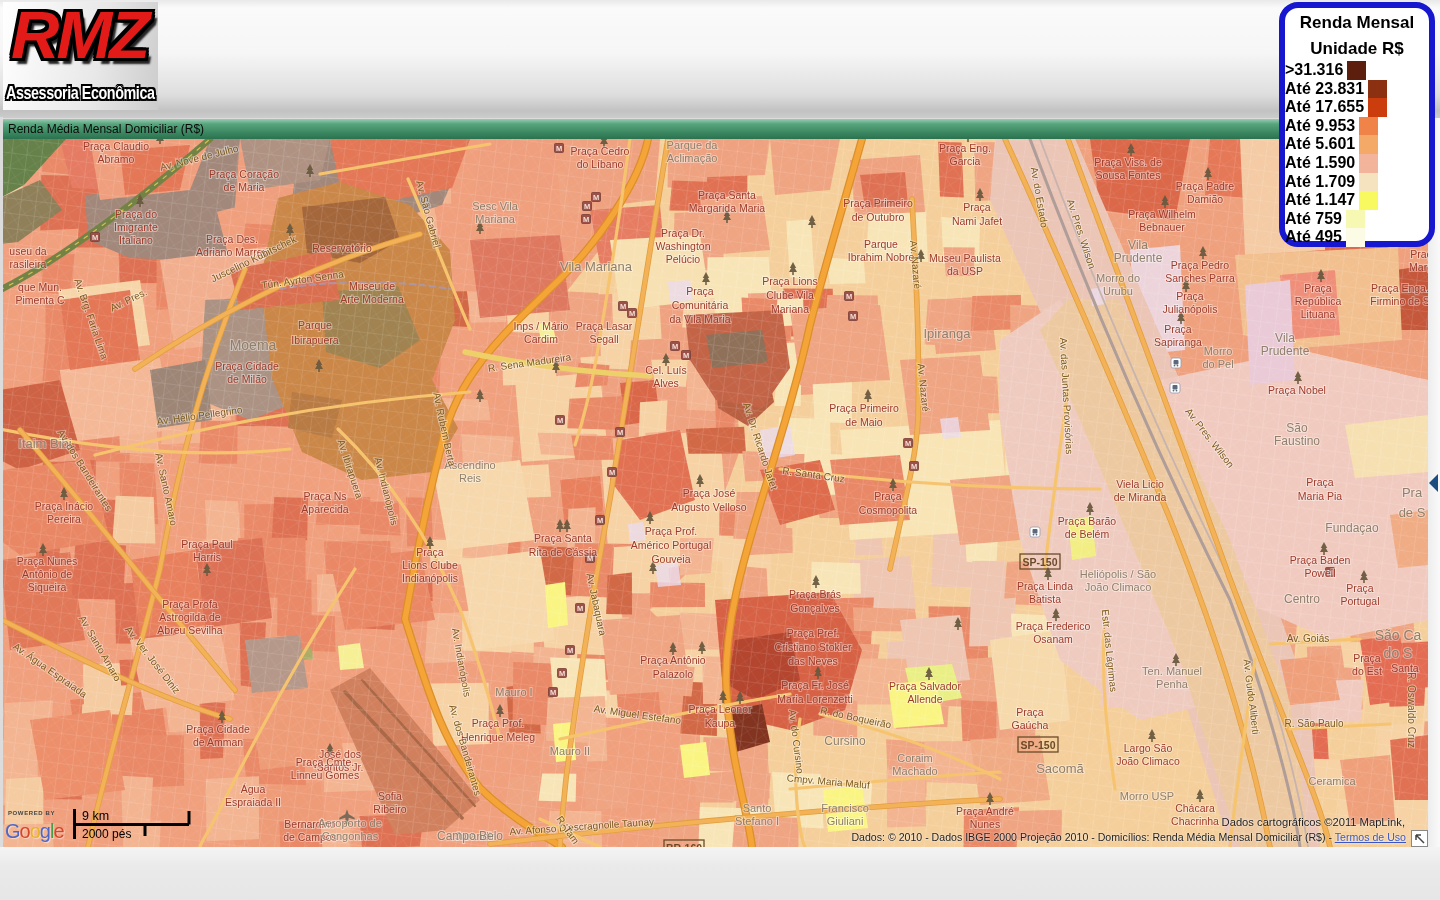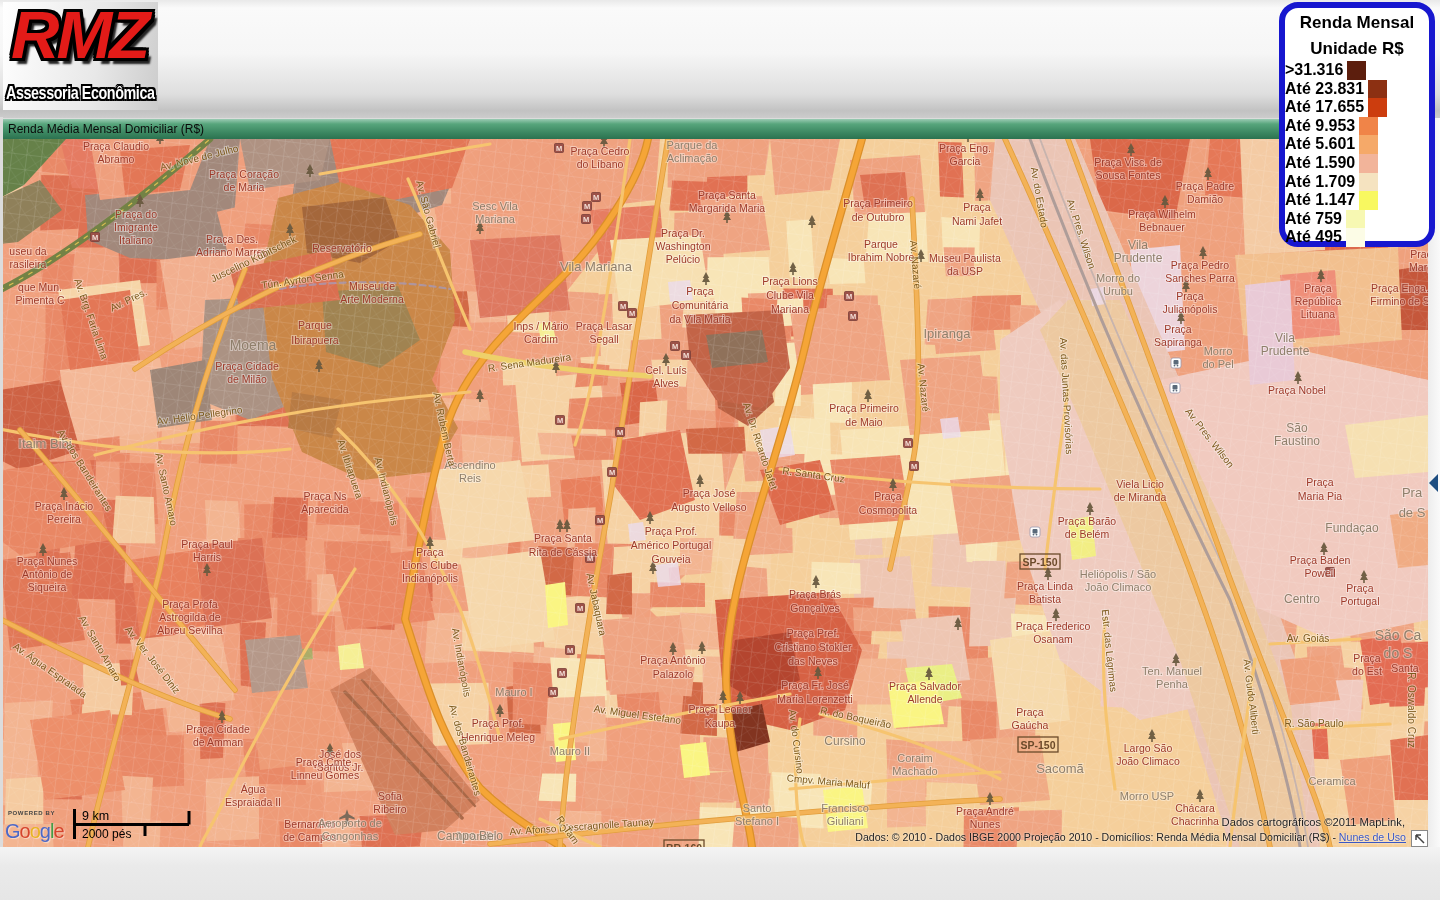--- a/index.html
+++ b/index.html
@@ -796,21 +796,21 @@
 <text x="582" y="830" fill="#7c5a1d" font-size="10" text-anchor="middle" transform="rotate(-4 582 830)">Av. Afonso D'escragnolle Taunay</text>
 <text x="565" y="832" fill="#7c5a1d" font-size="10" text-anchor="middle" transform="rotate(55 565 832)">R. Tam</text>
       </g>
 </svg>
   </div>
 <div class="rstrip"></div>
 <div style="position:absolute;left:0;top:117px;width:3px;height:731px;background:#dcdcdc"></div>
 <div class="tri"></div>
 <div class="bstrip"></div>
 <div class="attr1">Dados cartográficos ©2011 MapLink,</div>
-<div class="attr2">Dados: © 2010 - Dados IBGE 2000 Projeção 2010 - Domicílios: Renda Média Mensal Domiciliar (R$) - <a>Nunes de Uso</a></div>
+<div class="attr2">Dados: © 2010 - Dados IBGE 2000 Projeção 2010 - Domicílios: Renda Média Mensal Domiciliar (R$) - <a>Termos de Uso</a></div>
 <div class="pby">POWERED BY</div>
 <div class="goog"><span style="color:#4b68c8">G</span><span style="color:#d5442c">o</span><span style="color:#e8b423">o</span><span style="color:#4b68c8">g</span><span style="color:#429e48">l</span><span style="color:#d5442c">e</span></div>
 <div class="scale">
 <svg width="125" height="40" style="position:absolute;left:0;top:0">
       <path d="M1.5,1 V31 M1.5,16.5 H116 M116,3 V16.5 M72,16.5 V28" stroke="#000" stroke-width="3" fill="none"></path>
     </svg>
 <div class="sb1">9 km</div>
 <div class="sb2">2000 pés</div>
 </div>
 <div class="legend">

